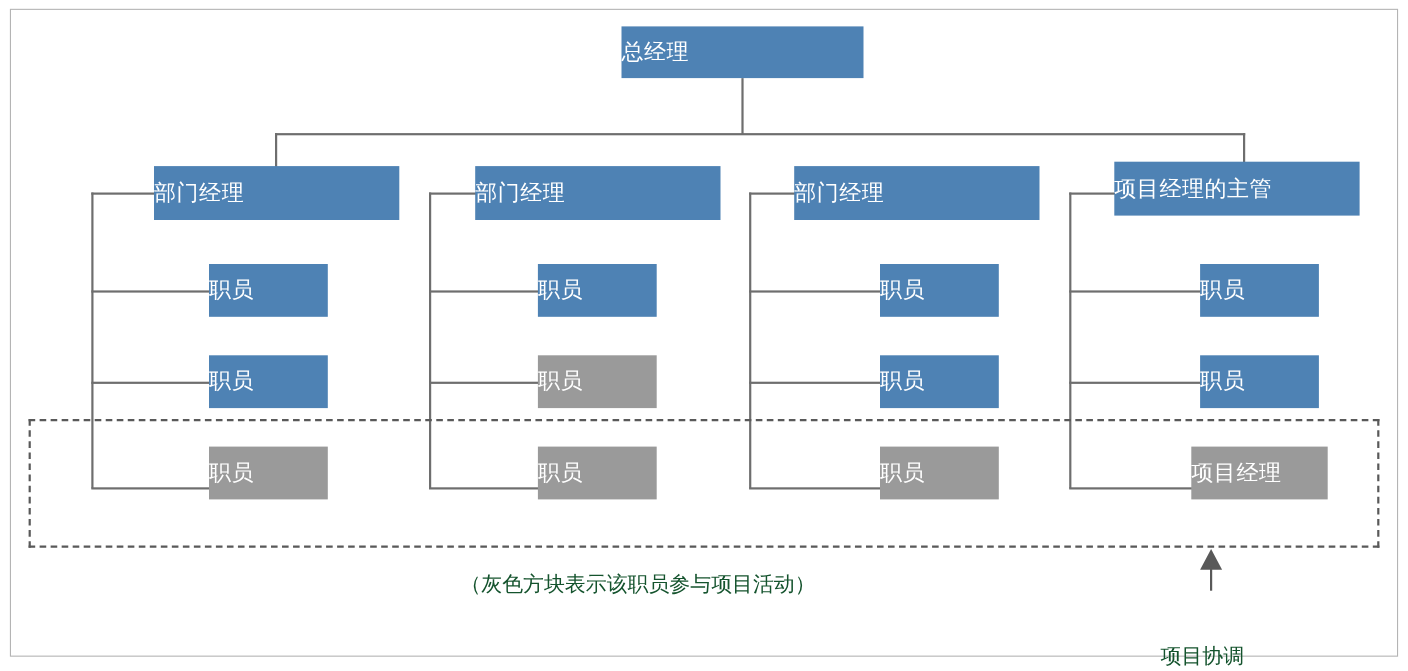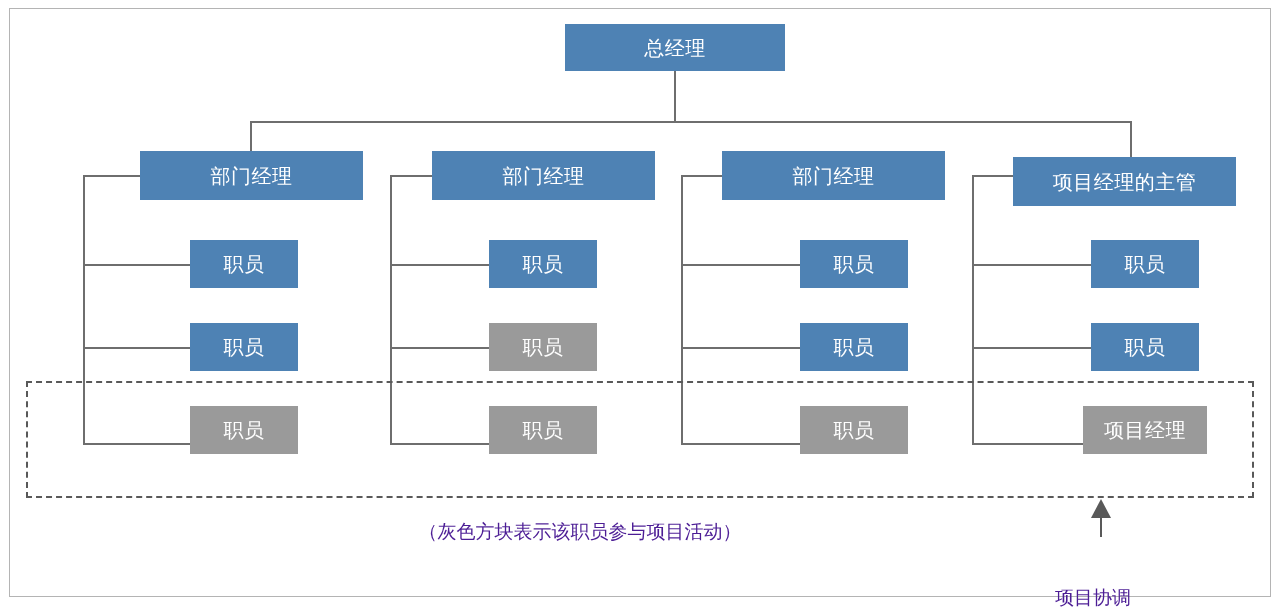--- a/index.html
+++ b/index.html
@@ -26,21 +26,20 @@
     height: 589px;
     border: 1.5px solid #b4b4b4;
     box-sizing: border-box;
   }
   
   .node {
     position: absolute;
     box-sizing: border-box;
     display: flex;
     align-items: center;
-    justify-content: center;
     color: #ffffff;
     font-size: 20px;
     line-height: 1;
     letter-spacing: 0.5px;
     white-space: nowrap;
     z-index: 5;
   }
   .node.blue { background: #4e82b4; }
   .node.gray { background: #9a9a9a; }
 
@@ -83,21 +82,21 @@
     height: 0;
     border-left: 10px solid transparent;
     border-right: 10px solid transparent;
     border-bottom: 19px solid #595959;
     z-index: 4;
   }
 
   
   .caption {
     position: absolute;
-    color: #4c1d95;
+    color: #14532d;
     font-size: 19px;
     line-height: 1;
     white-space: nowrap;
     z-index: 6;
   }
   #caption-legend {
     left: 0;
     top: 522px;
     width: 1160px;
     text-align: center;
@@ -178,21 +177,21 @@
   <div class="node blue" style="left:800px; top:240px; width:108px; height:48px;">
     <span>职员</span>
   </div>
   <div class="node blue" style="left:800px; top:323px; width:108px; height:48px;">
     <span>职员</span>
   </div>
   <div class="node gray" style="left:800px; top:406px; width:108px; height:48px;">
     <span>职员</span>
   </div>
 
-  <div class="node blue" style="left:1013px; top:157px; width:223px; height:49px;">
+  <div class="node blue" style="left:1013px; top:147px; width:223px; height:49px;">
     <span class="small">项目经理的主管</span>
   </div>
   <div class="vline" style="left:972px; top:175px; height:269px;"></div>
   <div class="hline" style="left:972px; top:175px; width:42px;"></div>
   <div class="hline" style="left:972px; top:264px; width:120px;"></div>
   <div class="hline" style="left:972px; top:347px; width:120px;"></div>
   <div class="hline" style="left:972px; top:443px; width:120px;"></div>
 
   <div class="node blue" style="left:1091px; top:240px; width:108px; height:48px;">
     <span>职员</span>

